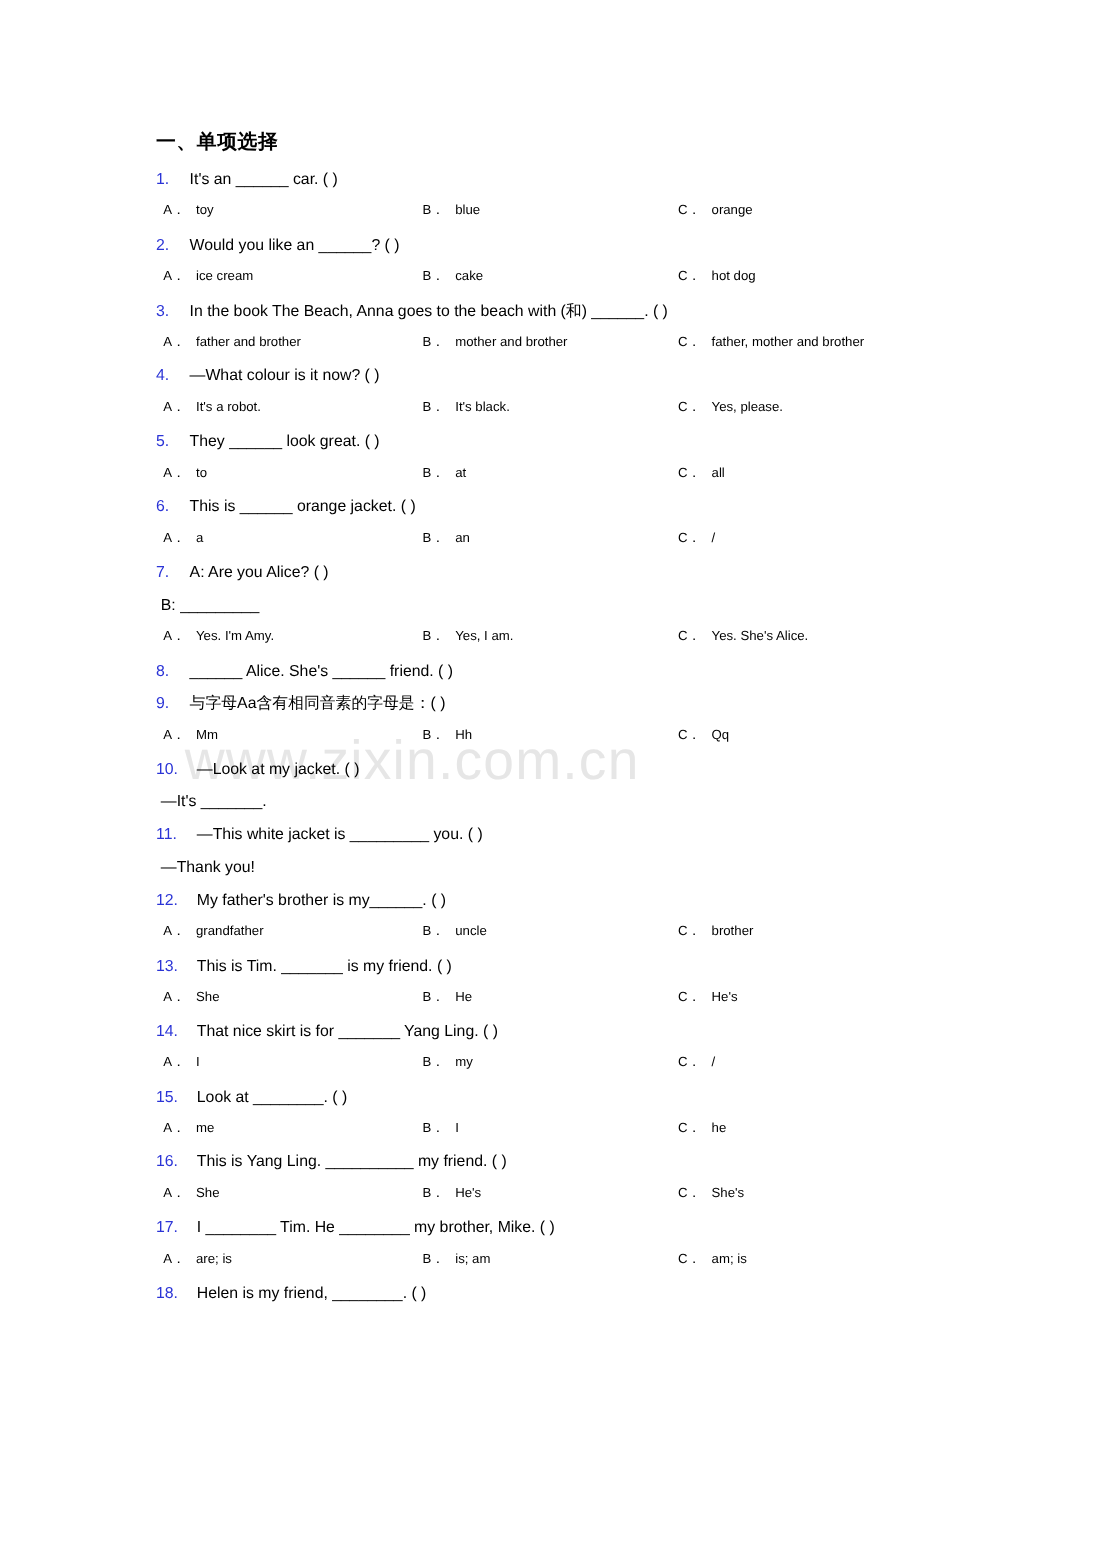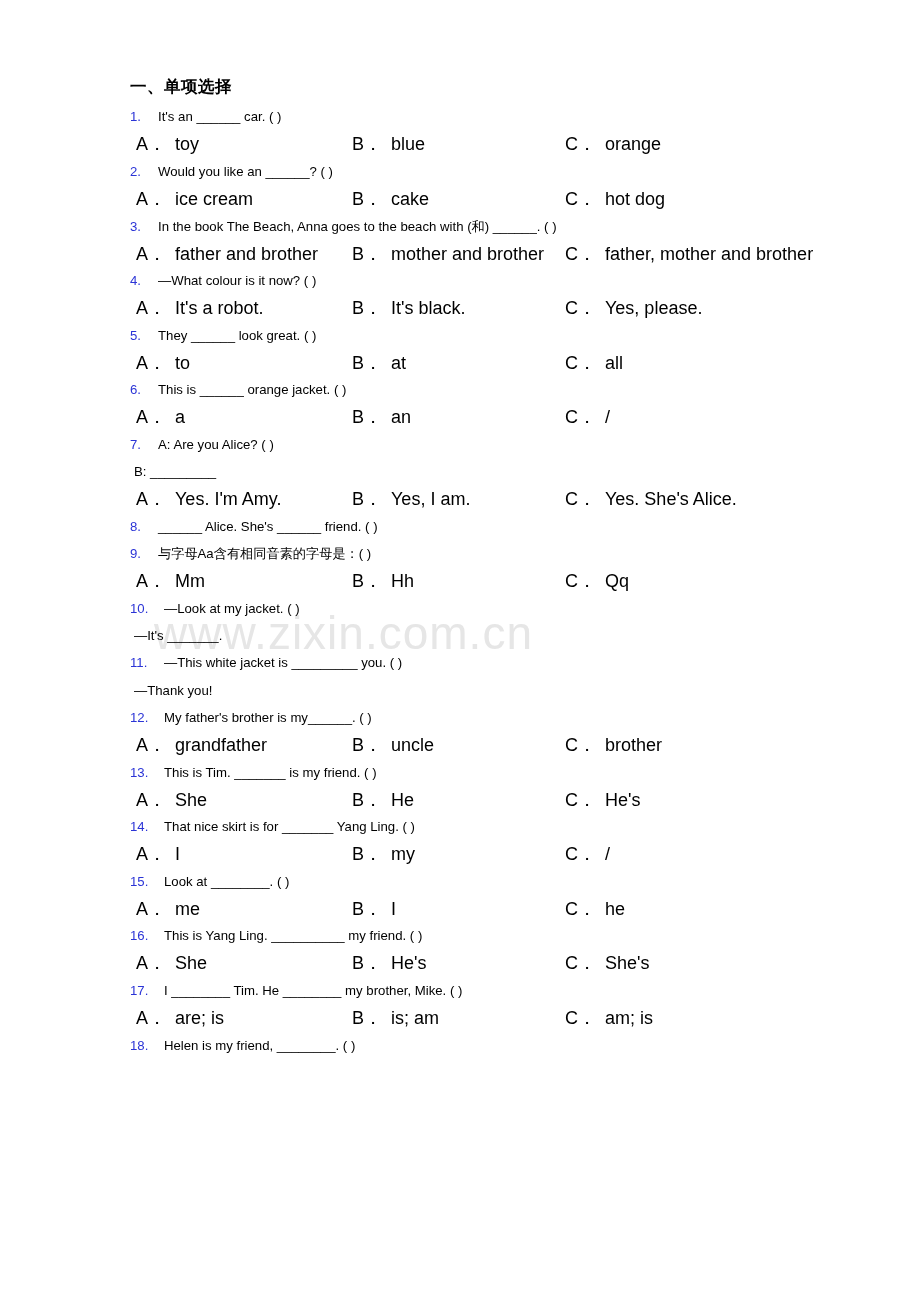--- a/index.html
+++ b/index.html
@@ -37,21 +37,21 @@
     user-select: none;
     pointer-events: none;
     z-index: 1;
   }
 
   .content {
     position: absolute;
     left: 0; top: 0;
     width: 920px;
     padding-left: 130px;
-    padding-top: 76px;
+    padding-top: 108px;
     box-sizing: border-box;
     z-index: 2;
   }
 
   .section-heading {
     font-size: 16.5px;
     font-weight: bold;
     color: #000000;
     margin: 0 0 6px 0;
     letter-spacing: 0.5px;
@@ -86,21 +86,21 @@
     color: #000000;
     line-height: 1.0;
     height: 27.3px;
     display: flex;
     align-items: center;
     white-space: nowrap;
     padding-left: 4px;
   }
 
   .optrow {
-    font-size: 18px;
+    font-size: 11px;
     color: #000000;
     line-height: 1.0;
     height: 27.3px;
     position: relative;
     white-space: nowrap;
   }
   .opt {
     position: absolute;
     top: 50%;
     transform: translateY(-50%);

